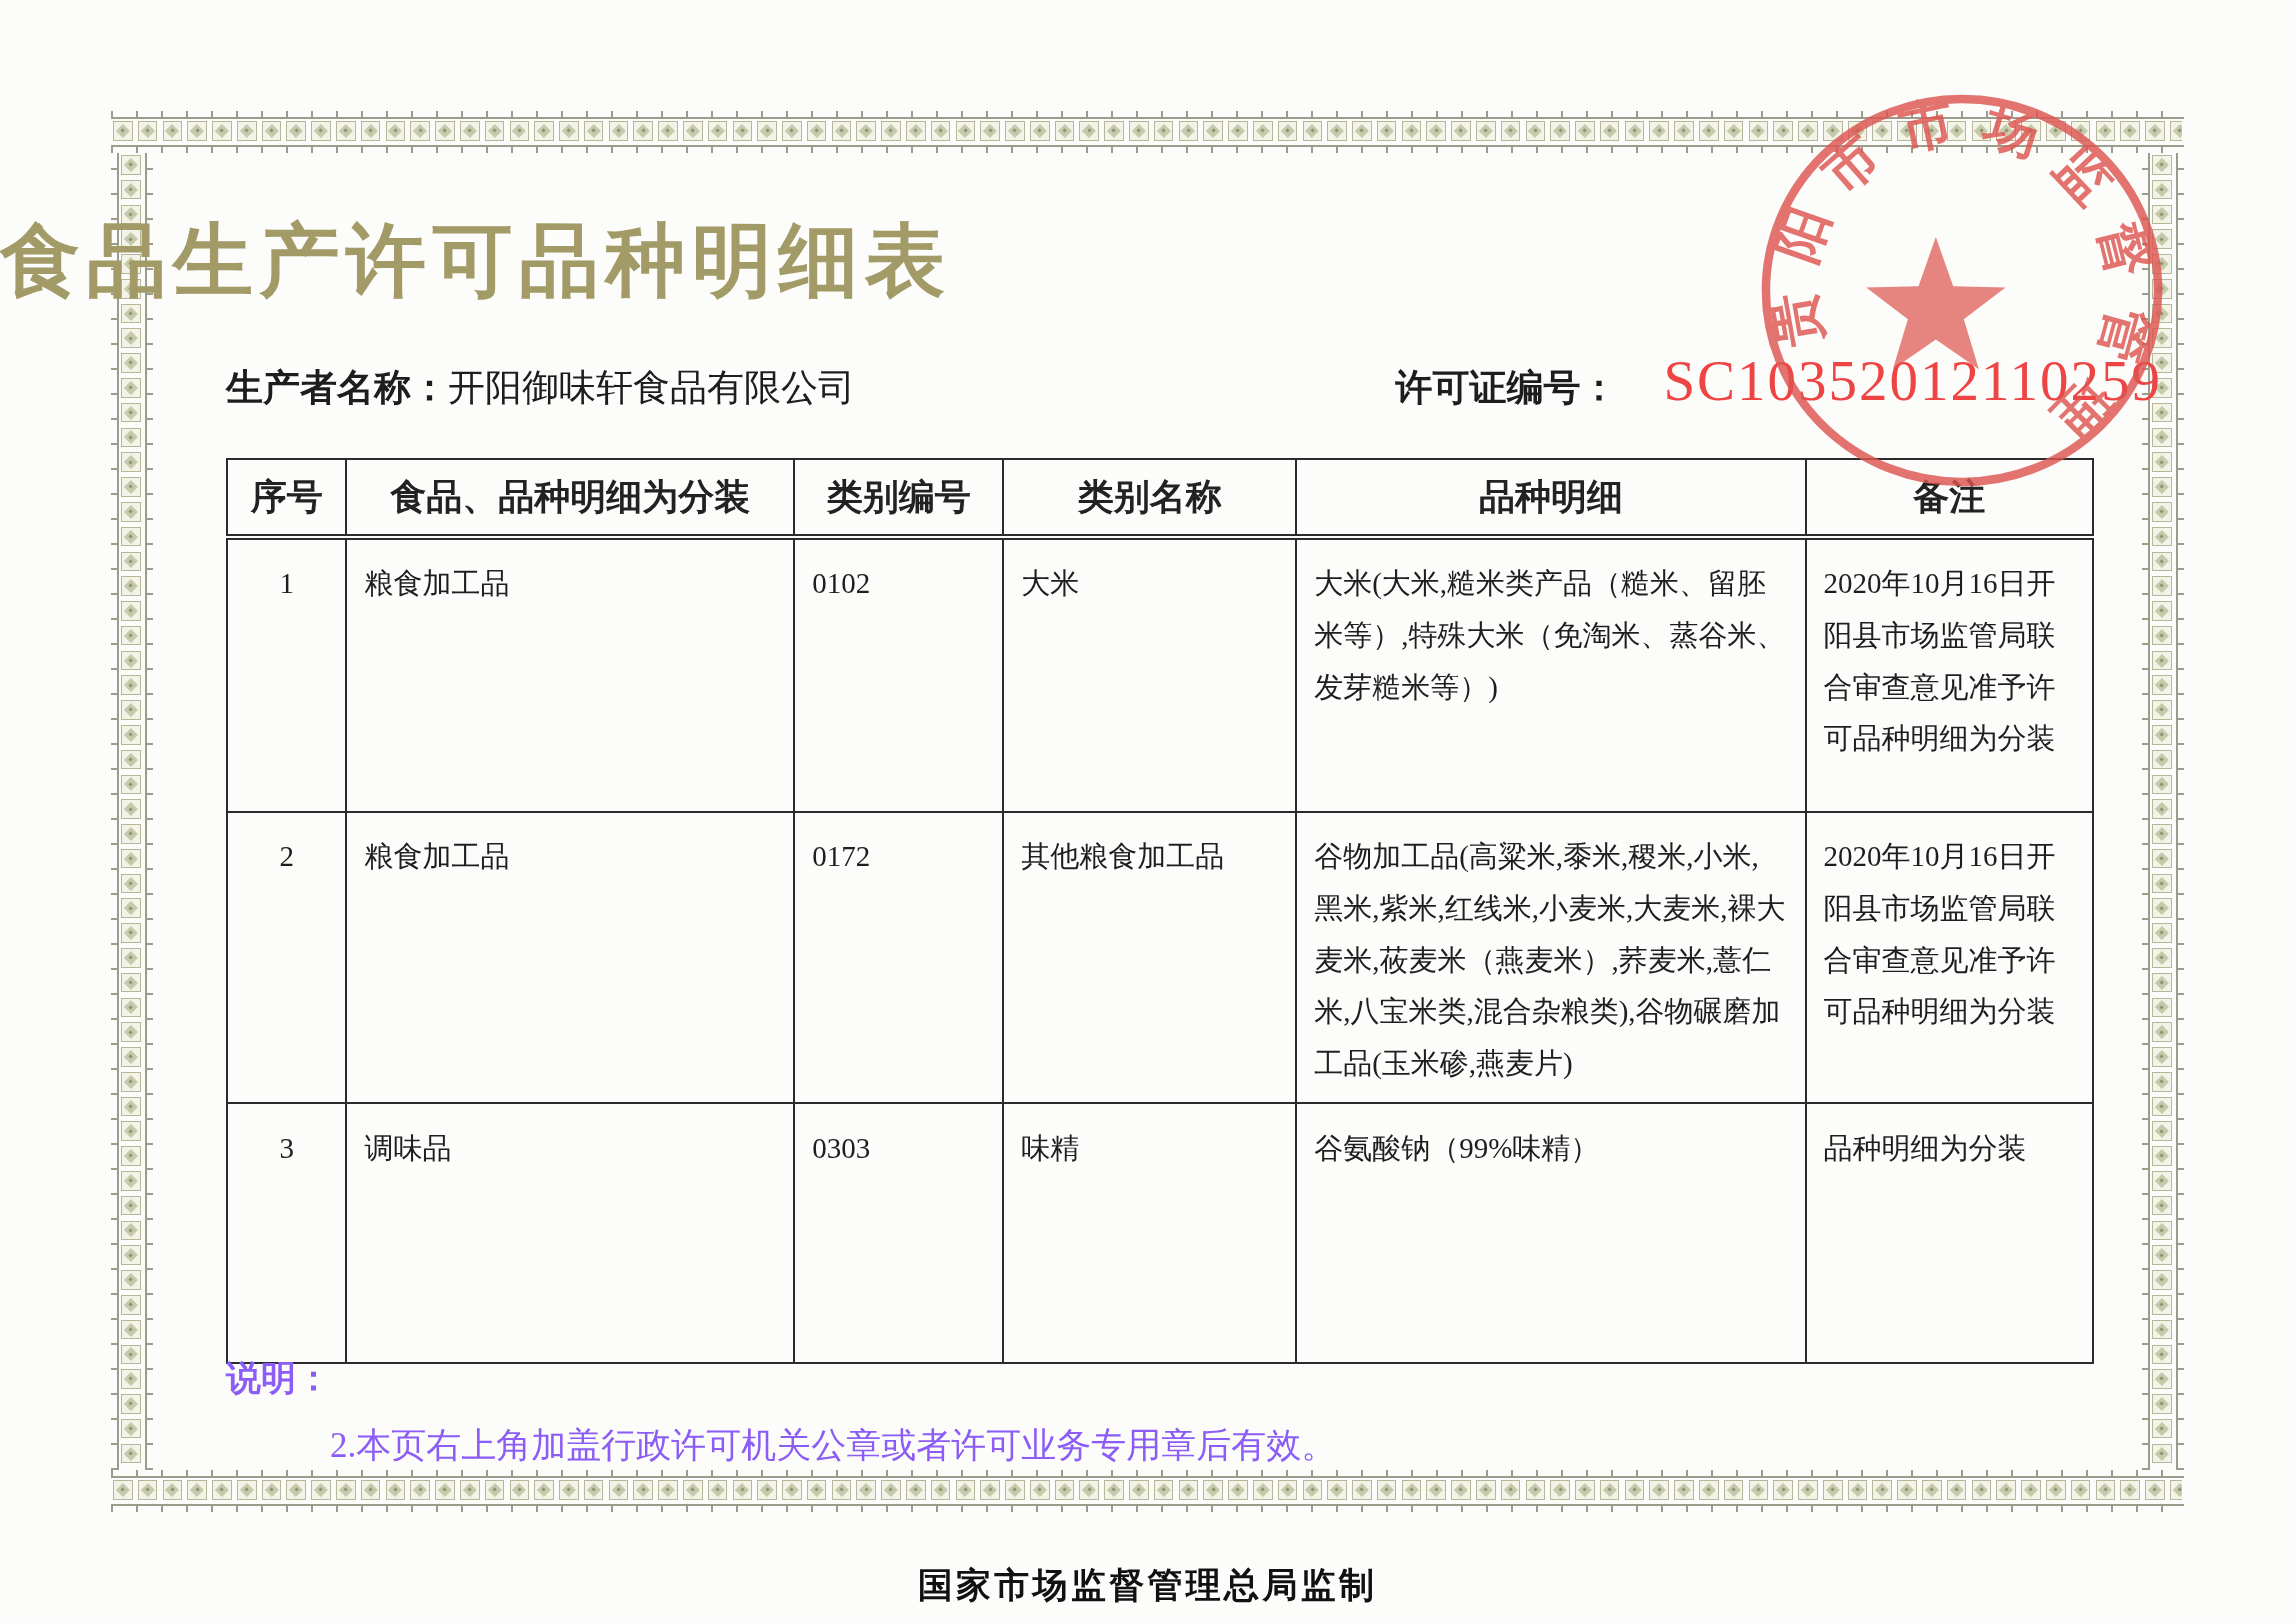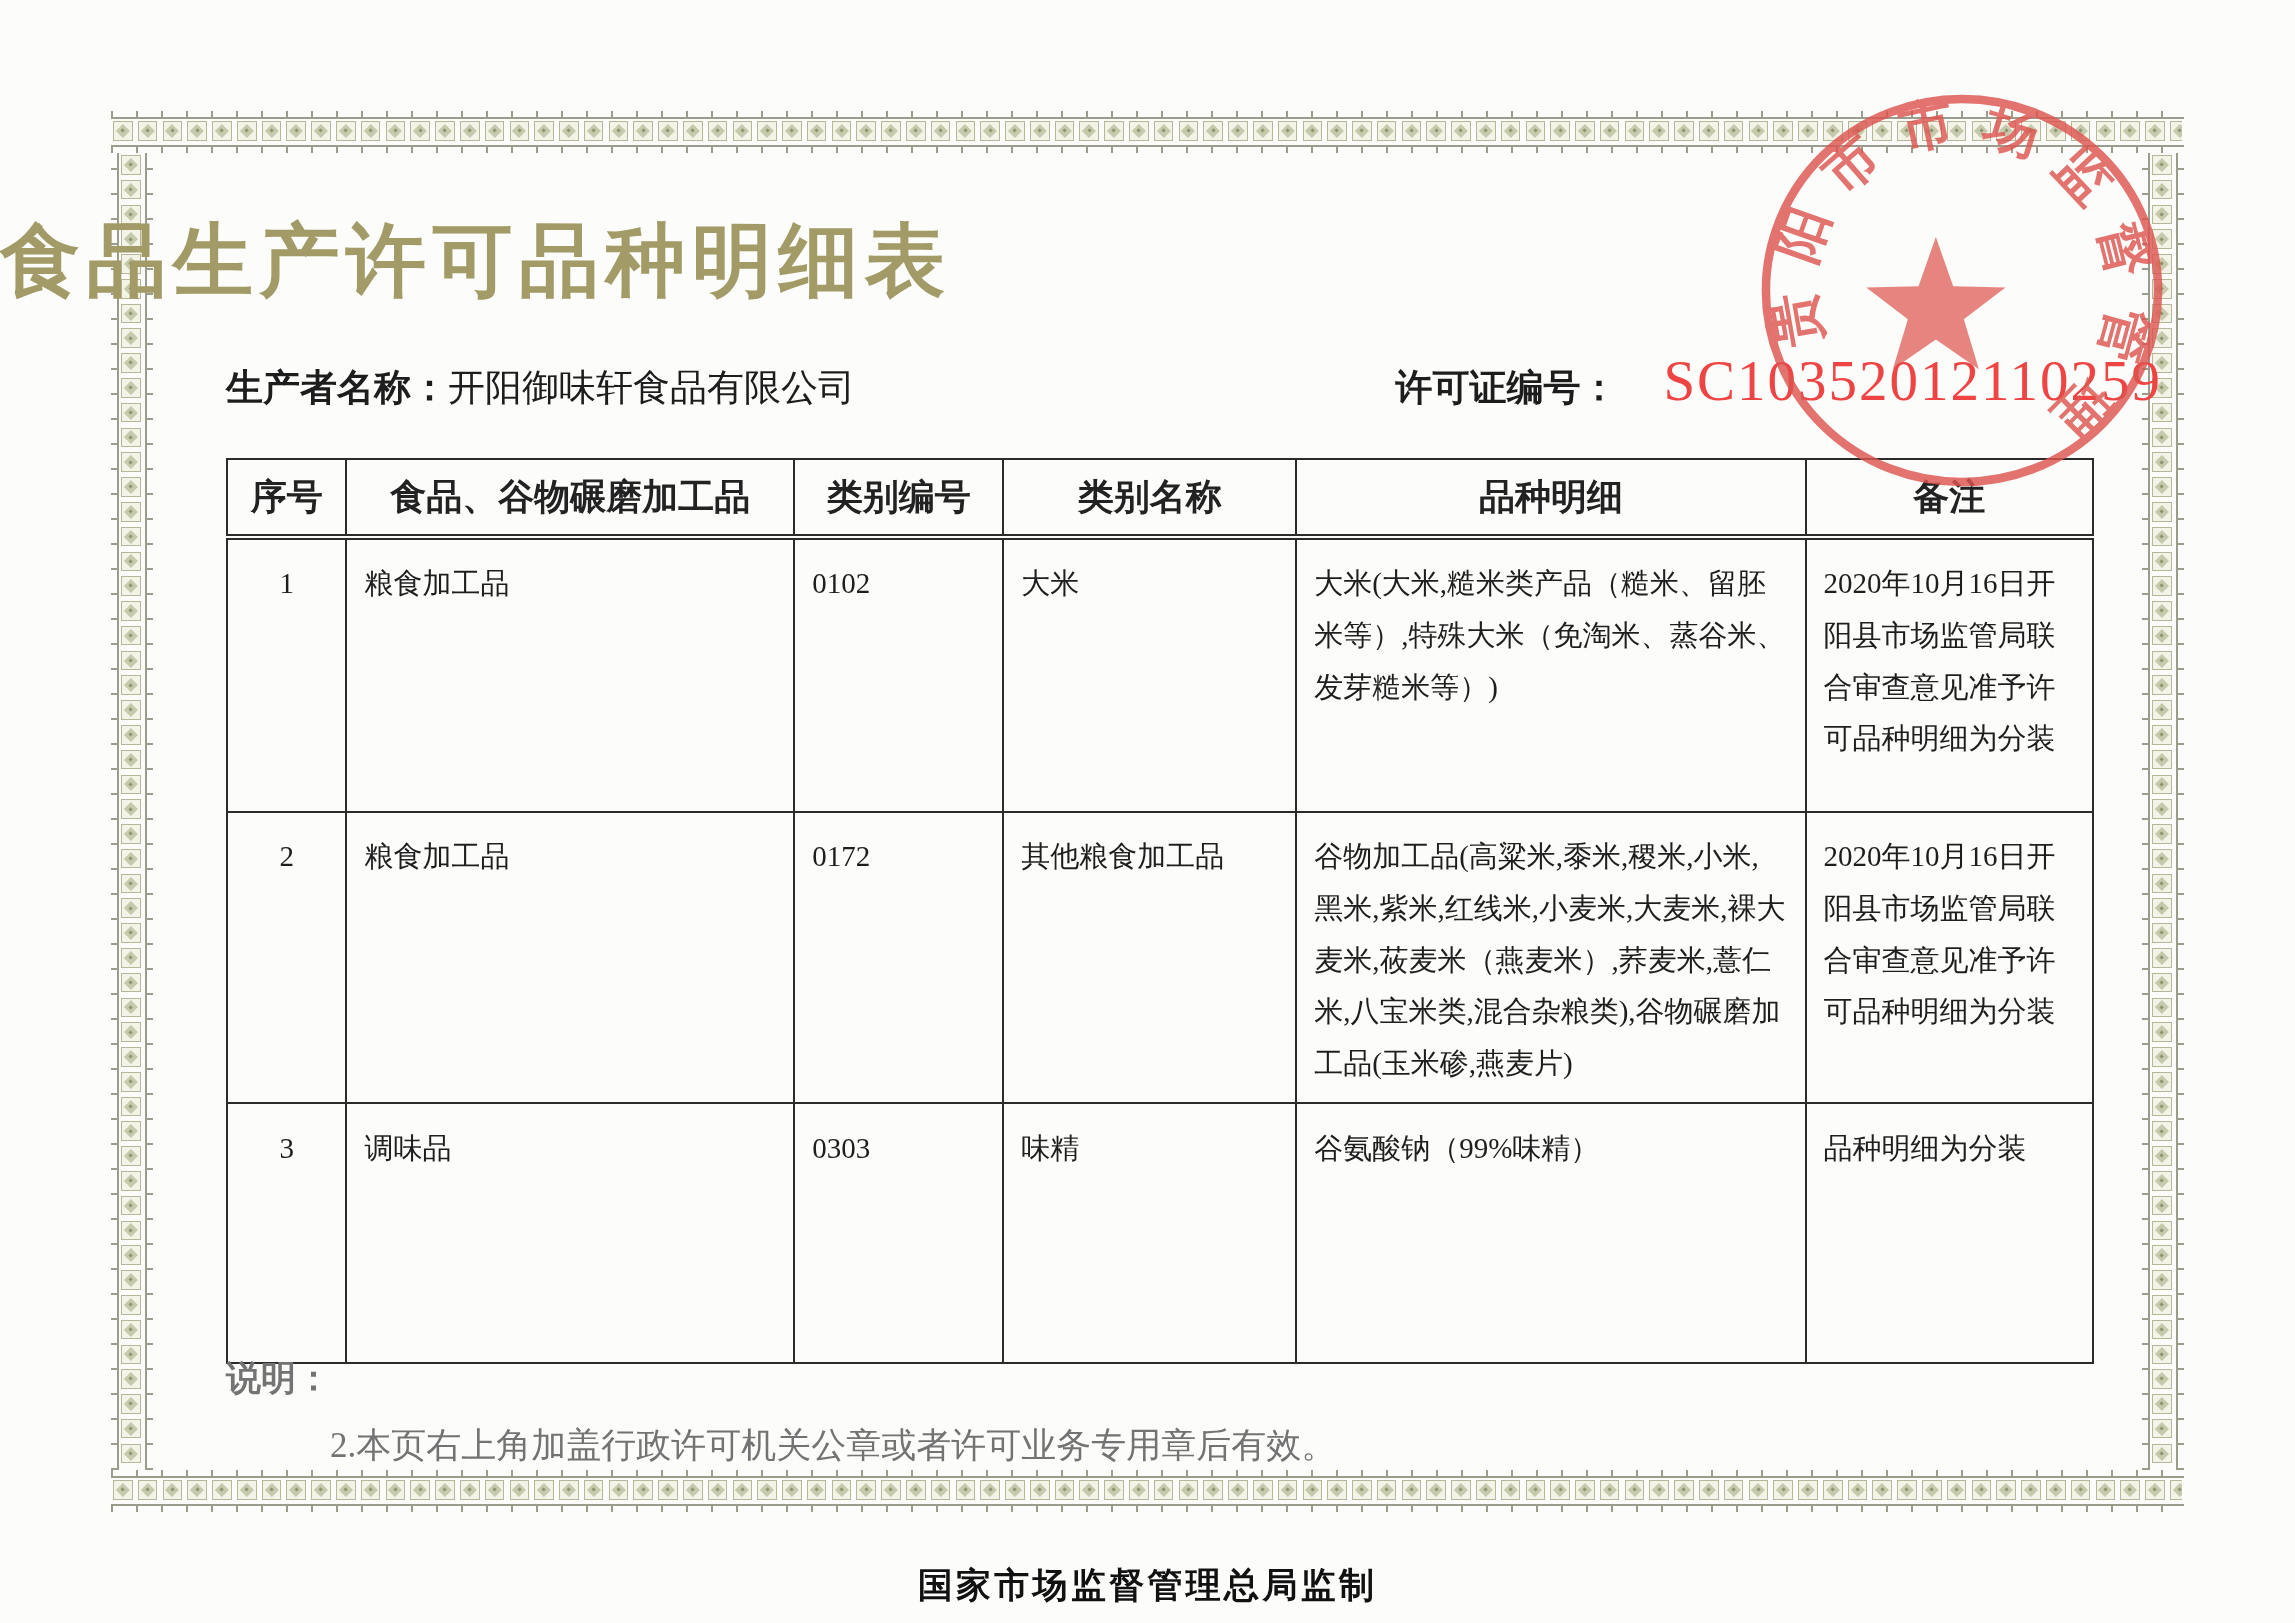--- a/index.html
+++ b/index.html
@@ -67,21 +67,21 @@
     font-size:29px;line-height:1.78;vertical-align:top;
     padding:18.3px 17px 13px 17px;color:#1e1e1e;
   }
   td.c-center{text-align:center;padding-left:3.9px;padding-right:3.9px;}
   tr.row-1 td{height:275px;}
   tr.row-2 td{height:276px;}
   tr.row-3 td{height:260px;}
   td.c-remark{font-size:27.5px;padding-right:13px;}
 
   
-  #notes{position:absolute;left:226px;top:1355px;font-size:35px;color:#737373;text-align:center;}
+  #notes{position:absolute;left:226px;top:1355px;font-size:35px;color:#8b5cf6;text-align:center;}
   #notes .note-line{display:flex;align-items:baseline;}
   #notes .note-2{margin-left:104px;margin-top:19.6px;}
   .notes-label{font-weight:bold;}
 
   
   #footer-caption{
     position:absolute;left:0;right:0;top:1562px;text-align:center;
     font-size:35px;font-weight:bold;letter-spacing:3.3px;color:#111;
   }
 
@@ -417,21 +417,21 @@
       <col style="width:6.4%">
         <col style="width:24%">
         <col style="width:11.2%">
       <col style="width:15.7%">
         <col style="width:27.3%">
         <col style="width:15.4%">
     </colgroup>
     <thead>
       <tr>
         <th>序号</th>
-        <th>食品、谷物碾磨加工品</th>
+        <th>食品、品种明细为分装</th>
         <th>类别编号</th>
         <th>类别名称</th>
         <th>品种明细</th>
         <th>备注</th>
       </tr>
     </thead>
     <tbody>
       <tr class="row-1">
         <td class="c-center">1</td>
         <td>粮食加工品</td>

